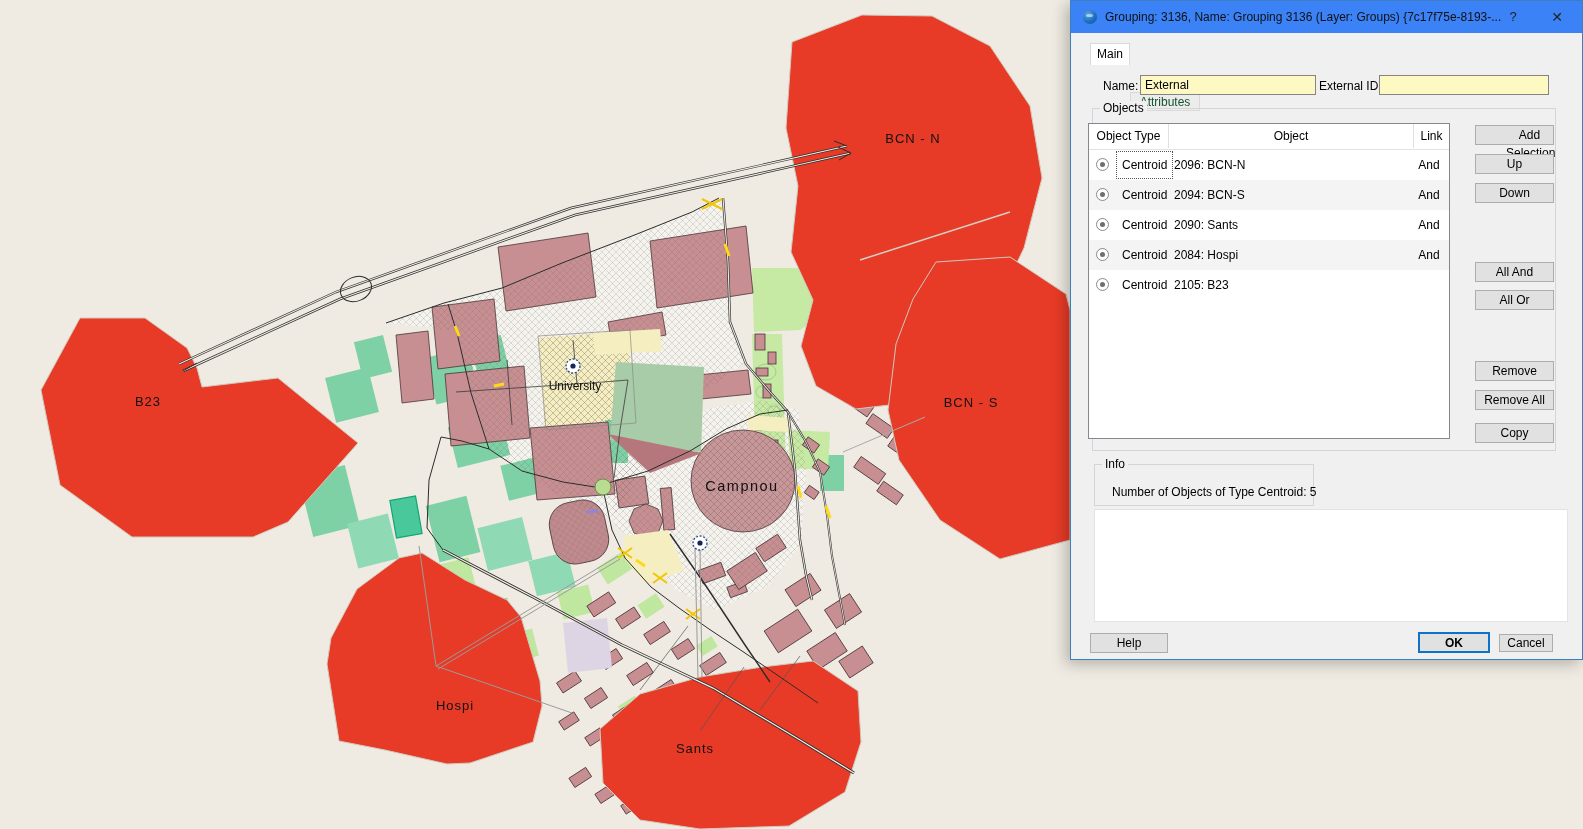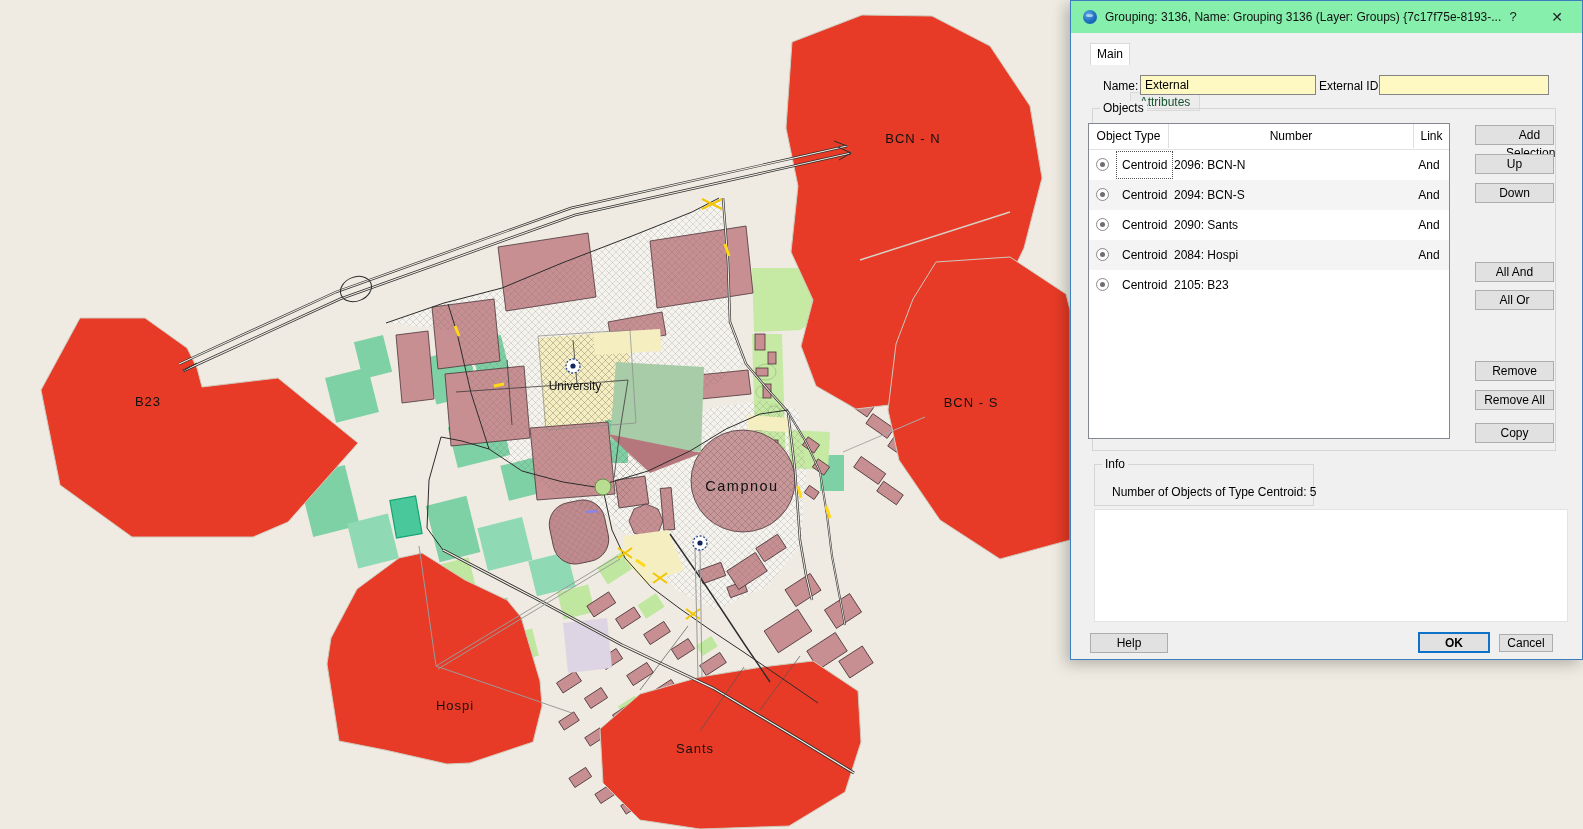--- a/index.html
+++ b/index.html
@@ -4,21 +4,21 @@
 <style>
   html,body{margin:0;padding:0;background:#dfdcd4;}
   #screen{position:relative;width:1583px;height:829px;overflow:hidden;
           font-family:"Liberation Sans",sans-serif;background:#efebe2;}
   #map{position:absolute;left:0;top:0;}
 
   
   #dialog{position:absolute;left:1070px;top:0;width:511px;height:658px;
           background:#f0f0f0;border:1px solid #3d7ebf;box-sizing:content-box;
           box-shadow:-4px 4px 14px rgba(0,0,0,.25);font-size:12px;color:#000;}
-  .titlebar{position:absolute;left:0;top:0;right:0;height:32px;background:#86efac;}
+  .titlebar{position:absolute;left:0;top:0;right:0;height:32px;background:#3b82f6;}
   .app-icon{position:absolute;left:12px;top:9px;width:14px;height:14px;border-radius:50%;
             background:radial-gradient(circle at 35% 30%, #5aa4e0 0%, #1d6fc2 55%, #10529a 100%);}
   .app-icon::after{content:"";position:absolute;left:3px;top:4px;width:7px;height:3px;
             border-radius:50%;background:rgba(255,255,255,.55);}
   .title-text{position:absolute;left:34px;top:9px;width:400px;white-space:nowrap;
             overflow:hidden;font-size:12px;color:#111;}
   .tb-btn{position:absolute;top:0;width:34px;height:32px;text-align:center;line-height:32px;
             color:#222;font-size:13px;cursor:default;}
   .tb-help{right:52px;}
   .tb-close{right:8px;font-size:14px;}
@@ -337,21 +337,21 @@
   <span class="lbl" style="left:248px;top:78px;">External ID:</span>
   <input class="tfield" style="left: 308px; top: 74px; width: 170px;" value="">
 
   <div class="groupbox" style="left:21px;top:107px;width:464px;height:343px;">
     <span class="gb-label">Objects</span>
   </div>
 
   <div class="objtable">
     <div class="thead">
       <div class="th th-type">Object Type</div>
-      <div class="th th-object">Number</div>
+      <div class="th th-object">Object</div>
       <div class="th th-link">Link</div>
     </div>
     <div class="trow focused">
       <span class="radio"></span>
       <span class="cell-type">Centroid</span>
       <span class="cell-object">2096: BCN-N</span>
       <span class="cell-link">And</span>
     </div>
     <div class="trow alt">
       <span class="radio"></span>

